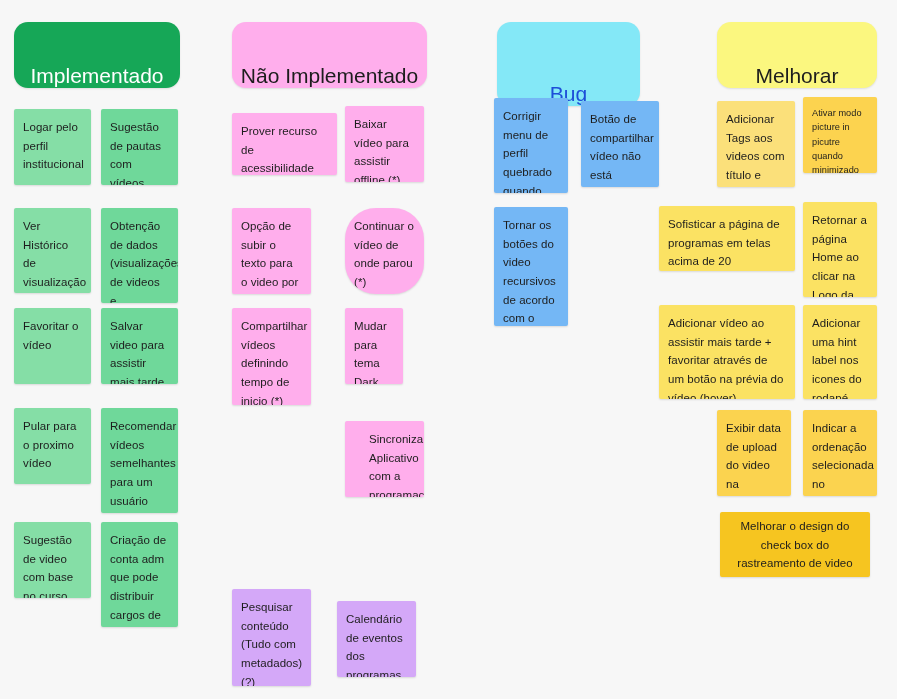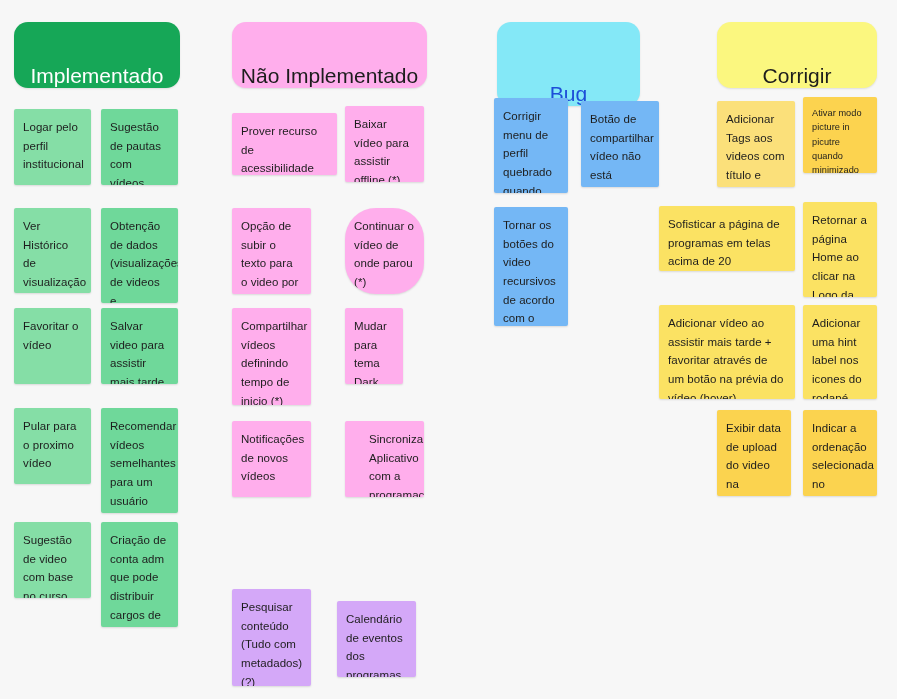--- a/index.html
+++ b/index.html
@@ -53,34 +53,36 @@
     <div class="note" style="left: 101px; top: 522px; width: 77px; height: 105px; background: rgb(111, 216, 154);"><span>Criação de conta adm que pode distribuir cargos de co-adm</span></div>
     <div class="col-header" style="left: 232px; top: 22px; width: 195px; height: 66px; background: rgb(255, 174, 236); color: rgb(29, 29, 29);">
       <span class="htxt">Não Implementado</span>
     </div>
     <div class="note" style="left: 232px; top: 113px; width: 105px; height: 62px; background: rgb(255, 174, 236);"><span>Prover recurso de acessibilidade para surdos (VLibras)</span></div>
     <div class="note" style="left: 345px; top: 106px; width: 79px; height: 76px; background: rgb(255, 174, 236);"><span>Baixar vídeo para assistir offline (*)</span></div>
     <div class="note" style="left: 232px; top: 208px; width: 79px; height: 86px; background: rgb(255, 174, 236);"><span>Opção de subir o texto para o video por admin</span></div>
     <div class="note" style="left: 345px; top: 208px; width: 79px; height: 86px; background: rgb(255, 174, 236); border-radius: 31px;"><span>Continuar o vídeo de onde parou (*)</span></div>
     <div class="note" style="left: 232px; top: 308px; width: 79px; height: 97px; background: rgb(255, 174, 236);"><span>Compartilhar vídeos definindo tempo de inicio (*)</span></div>
     <div class="note" style="left: 345px; top: 308px; width: 58px; height: 76px; background: rgb(255, 174, 236);"><span>Mudar para tema Dark mode</span></div>
-    <div class="note" style="left: 232px; top: 421px; width: 79px; height: 76px; background: rgb(255, 174, 236);"><span>Notificações de novos vídeos</span></div>
     <div class="note" style="left: 345px; top: 421px; width: 79px; height: 76px; background: rgb(255, 174, 236); padding-left: 24px;"><span>Sincronizar Aplicativo com a programação</span></div>
     <div class="note" style="left: 232px; top: 589px; width: 79px; height: 97px; background: rgb(212, 168, 248);"><span>Pesquisar conteúdo (Tudo com metadados) (?)</span></div>
     <div class="note" style="left: 337px; top: 601px; width: 79px; height: 76px; background: rgb(212, 168, 248);"><span>Calendário de eventos dos programas</span></div>
     <div class="col-header" style="left: 497px; top: 22px; width: 143px; height: 84px; background: rgb(132, 232, 247); color: #1d4ed8;">
       <span class="htxt">Bug</span>
     </div>
     <div class="note" style="left: 494px; top: 98px; width: 74px; height: 95px; background: rgb(116, 183, 245);"><span>Corrigir menu de perfil quebrado quando rola a tela</span></div>
     <div class="note" style="left: 581px; top: 101px; width: 78px; height: 86px; background: rgb(116, 183, 245);"><span>Botão de compartilhar vídeo não está funcionando</span></div>
     <div class="note" style="left: 494px; top: 207px; width: 74px; height: 119px; background: rgb(116, 183, 245);"><span>Tornar os botões do video recursivos de acordo com o espaço da tela</span></div>
     <div class="col-header" style="left: 717px; top: 22px; width: 160px; height: 66px; background: rgb(251, 247, 127); color: rgb(29, 29, 29);">
-      <span class="htxt">Corrigir</span>
+      <span class="htxt">Melhorar</span>
     </div>
     <div class="note" style="left: 717px; top: 101px; width: 78px; height: 86px; background: rgb(251, 224, 122);"><span>Adicionar Tags aos videos com título e data (hover)</span></div>
     <div class="note small" style="left: 803px; top: 97px; width: 74px; height: 76px; background: rgb(252, 211, 79);"><span>Ativar modo picture in picutre quando minimizado ou na troca de página</span></div>
     <div class="note" style="left: 659px; top: 206px; width: 136px; height: 65px; background: rgb(251, 226, 99);"><span>Sofisticar a página de programas em telas acima de 20 polegadas</span></div>
     <div class="note" style="left: 803px; top: 202px; width: 74px; height: 95px; background: rgb(251, 226, 99);"><span>Retornar a página Home ao clicar na Logo da UnBTV</span></div>
     <div class="note" style="left: 659px; top: 305px; width: 136px; height: 94px; background: rgb(251, 226, 99);"><span>Adicionar vídeo ao assistir mais tarde + favoritar através de um botão na prévia do vídeo (hover)</span></div>
     <div class="note" style="left: 803px; top: 305px; width: 74px; height: 94px; background: rgb(251, 226, 99);"><span>Adicionar uma hint label nos icones do rodapé</span></div>
     <div class="note" style="left: 717px; top: 410px; width: 74px; height: 86px; background: rgb(251, 211, 79);"><span>Exibir data de upload do video na descrição</span></div>
     <div class="note" style="left: 803px; top: 410px; width: 74px; height: 86px; background: rgb(251, 211, 79);"><span>Indicar a ordenação selecionada no histórico</span></div>
+    <div class="note center" style="left: 720px; top: 512px; width: 150px; height: 65px; background: rgb(246, 197, 32);">
+      <span>Melhorar o design do check box do rastreamento de video</span>
+    </div>
   </div>
 
 </body></html>

